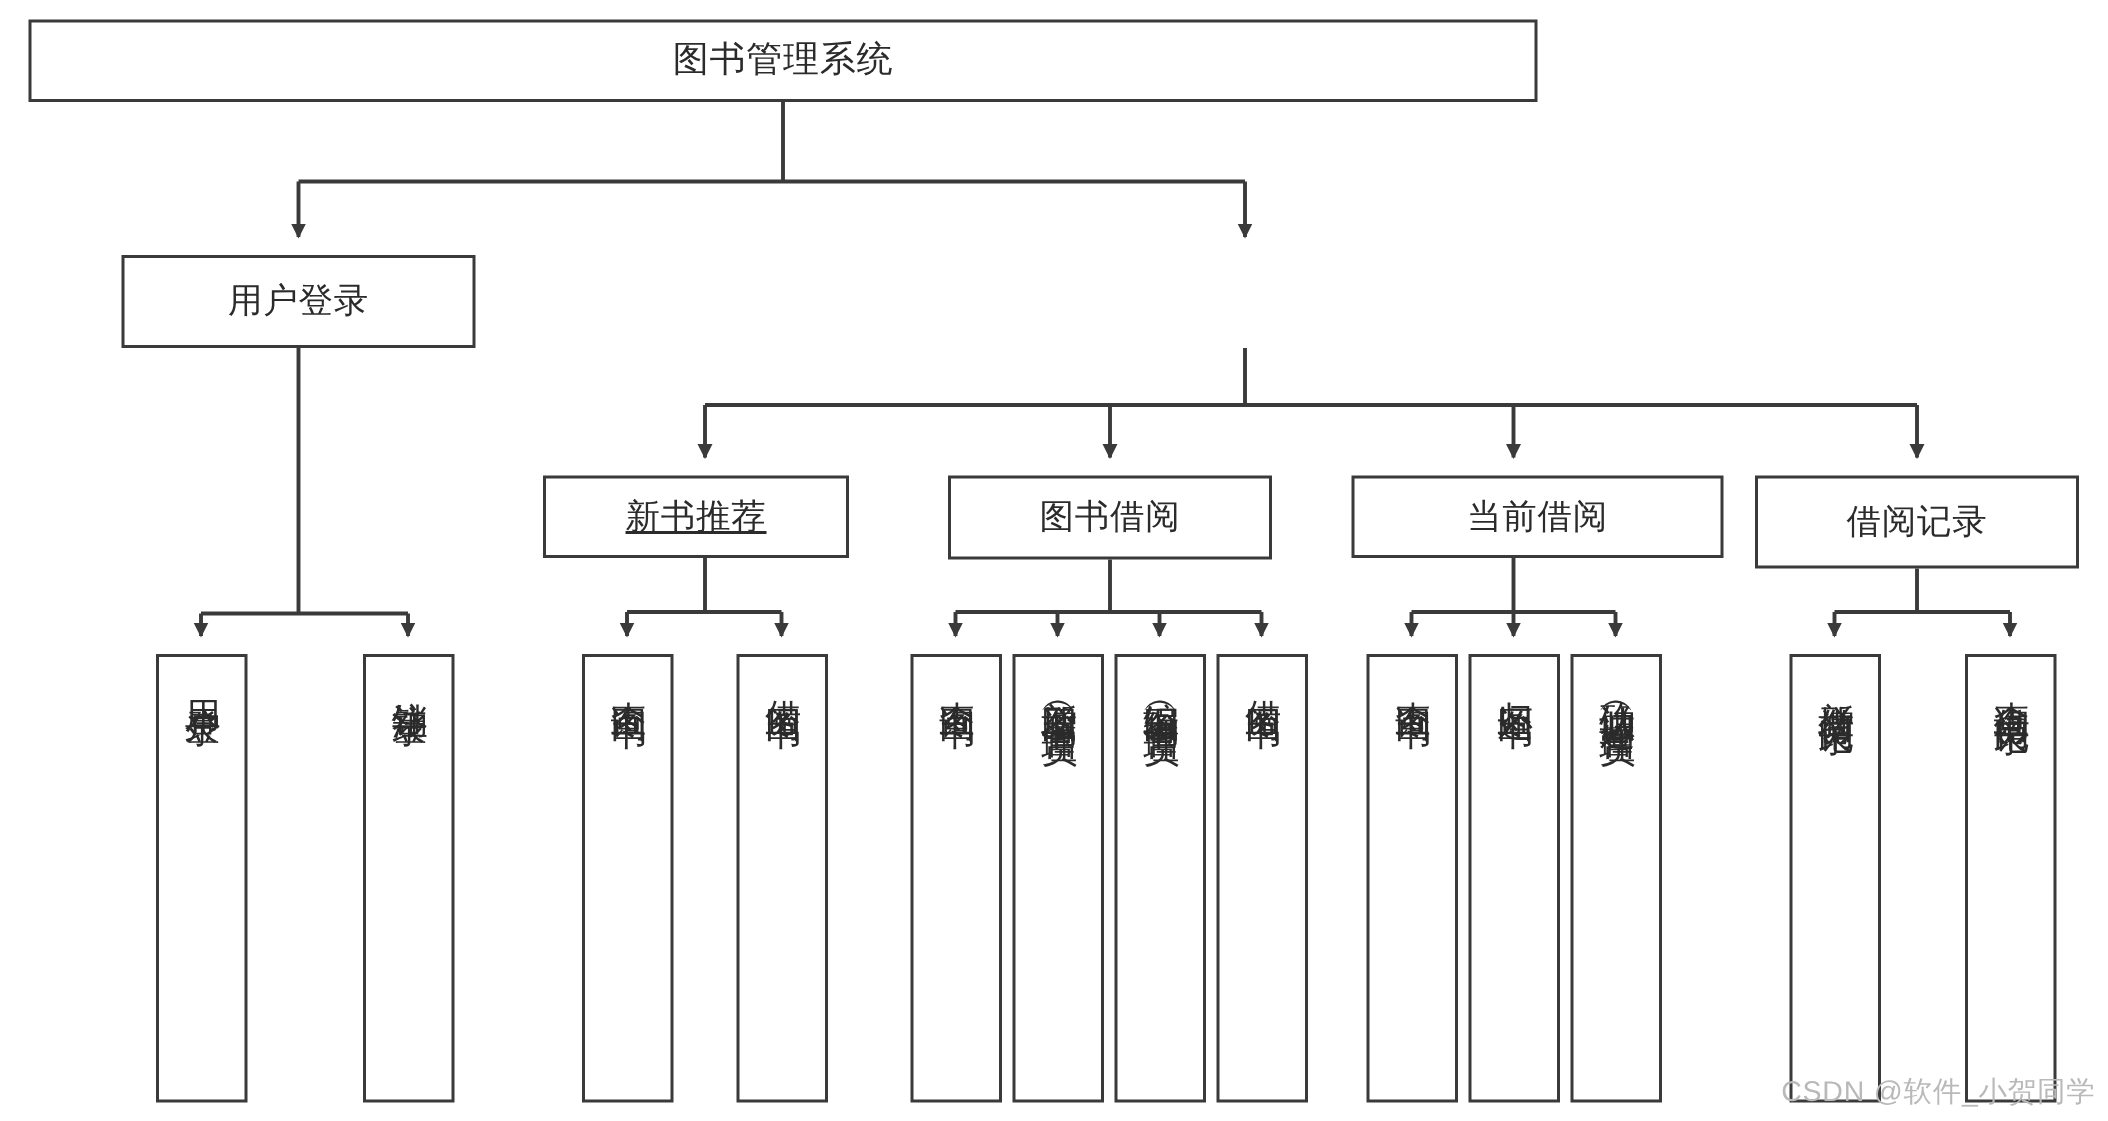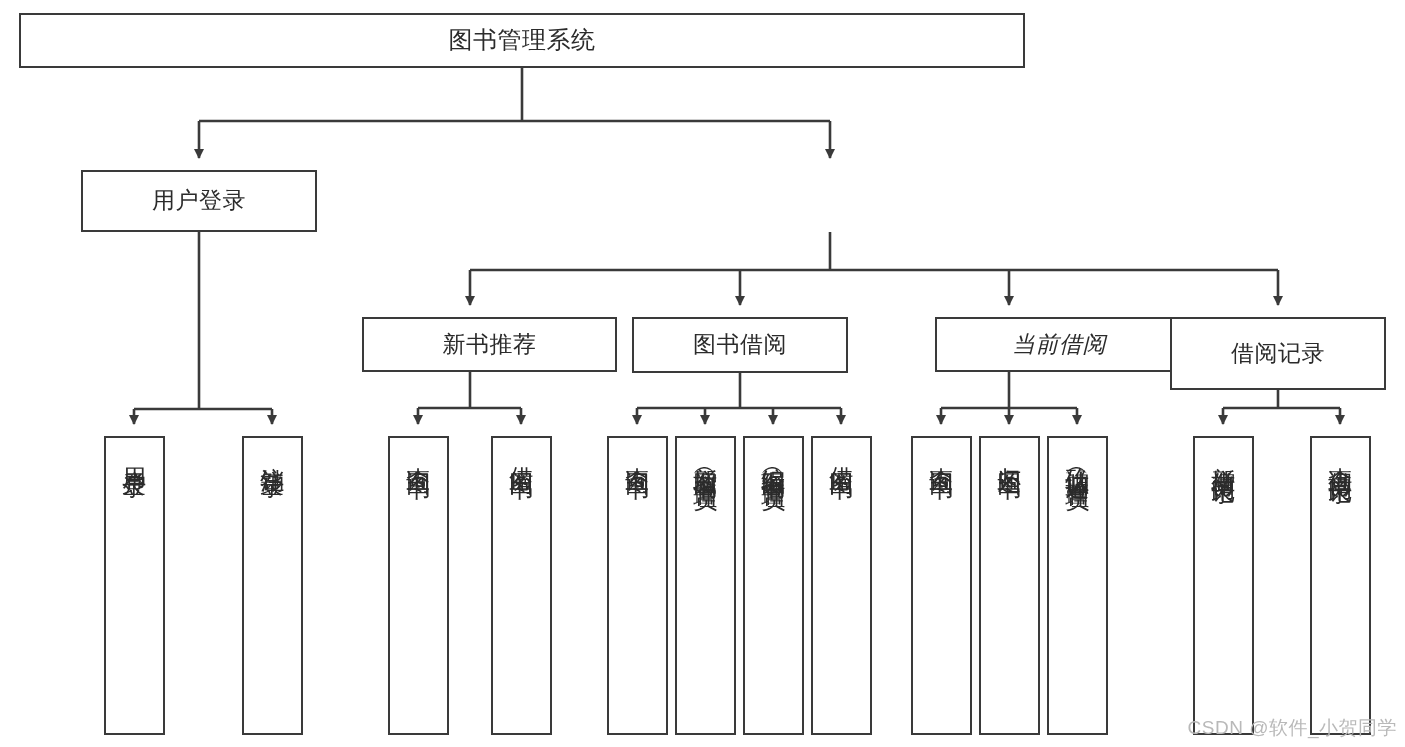--- a/index.html
+++ b/index.html
@@ -131,30 +131,30 @@
   </svg>
 
   <div class="node horiz lvl1" style="left:19px; top:13px; width:1006px; height:55px;">
     <span class="label">图书管理系统</span>
   </div>
 
   <div class="node horiz" style="left:81px; top:170px; width:236px; height:62px;">
     <span class="label">用户登录</span>
   </div>
 
-  <div class="node horiz" style="left:362px; top:317px; width:255px; height:55px;">
+  <div class="node horiz" style="left:362px; top:317px; width:204px; height:55px;text-decoration:underline;">
     <span class="label">新书推荐</span>
   </div>
   <div class="node horiz" style="left:632px; top:317px; width:216px; height:56px;">
     <span class="label">图书借阅</span>
   </div>
-  <div class="node horiz" style="left:935px; top:317px; width:248px; height:55px;font-style:italic;">
+  <div class="node horiz" style="left:901px; top:317px; width:248px; height:55px;">
     <span class="label">当前借阅</span>
   </div>
-  <div class="node horiz" style="left:1170px; top:317px; width:216px; height:73px;">
+  <div class="node horiz" style="left:1170px; top:317px; width:216px; height:62px;">
     <span class="label">借阅记录</span>
   </div>
 
   <div class="node vert" style="left:104px; top:436px; width:61px; height:299px;">
     <span class="label">用户登录</span>
   </div>
   <div class="node vert" style="left:242px; top:436px; width:61px; height:299px;">
     <span class="label">注销登录</span>
   </div>
 

